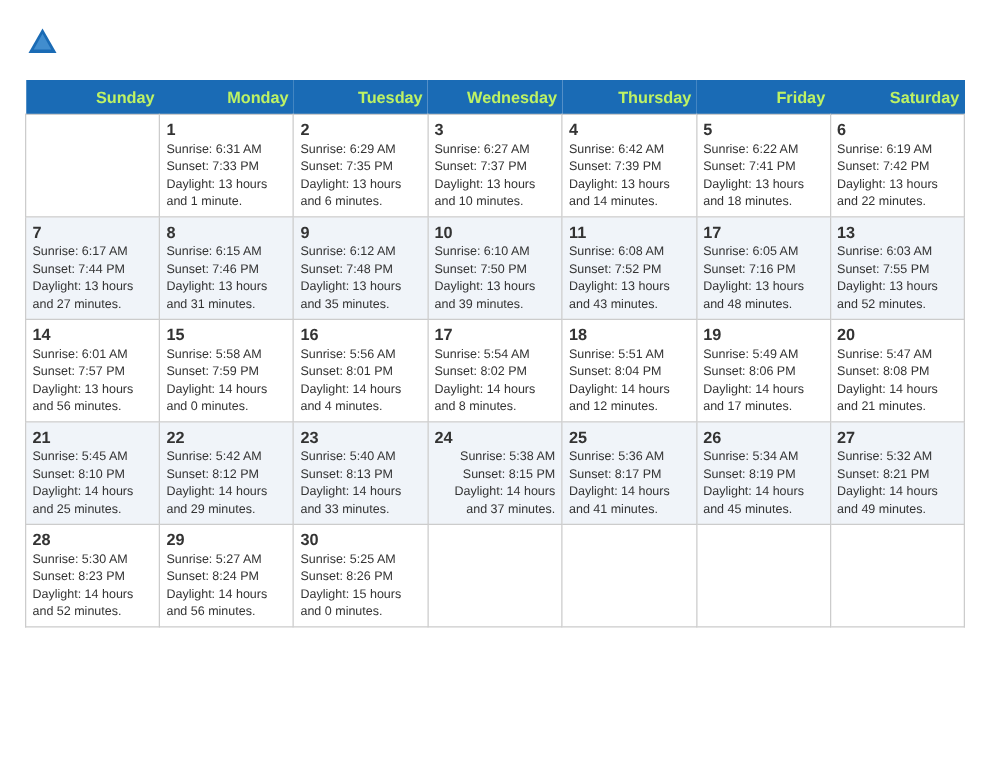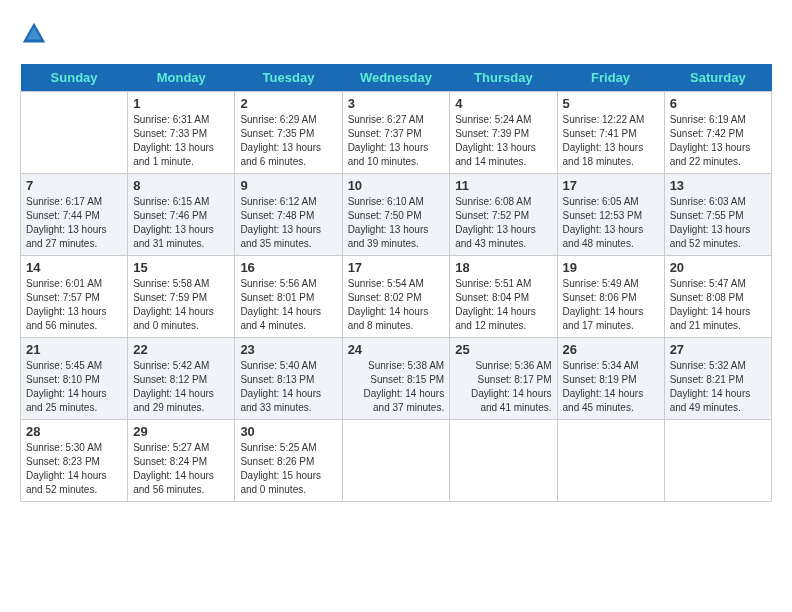--- a/index.html
+++ b/index.html
@@ -46,23 +46,23 @@
       font-size: 16px;
       color: #555;
     }
     table {
       width: 100%;
       border-collapse: collapse;
       font-size: 11px;
     }
     thead tr th {
       background-color: #1a6bb5;
-      color: #5eead4;
+      color: #bef264;
       padding: 6px 4px;
-      text-align: center;
+      text-align: right;
       font-size: 13px;
       font-weight: bold;
     }
     tbody tr td {
       border: 1px solid #ccc;
       vertical-align: top;
       padding: 4px 5px;
       min-height: 80px;
       width: 108px;
     }
@@ -139,28 +139,28 @@
         </td>
         <td>
           <span class="day-number">3</span>
           <div class="day-info" style="white-space: pre-line;">Sunrise: 6:27 AM
 Sunset: 7:37 PM
 Daylight: 13 hours
 and 10 minutes.</div>
         </td>
         <td>
           <span class="day-number">4</span>
-          <div class="day-info" style="white-space: pre-line;">Sunrise: 5:24 AM
+          <div class="day-info" style="white-space: pre-line;">Sunrise: 6:42 AM
 Sunset: 7:39 PM
 Daylight: 13 hours
 and 14 minutes.</div>
         </td>
         <td>
           <span class="day-number">5</span>
-          <div class="day-info" style="white-space: pre-line;">Sunrise: 12:22 AM
+          <div class="day-info" style="white-space: pre-line;">Sunrise: 6:22 AM
 Sunset: 7:41 PM
 Daylight: 13 hours
 and 18 minutes.</div>
         </td>
         <td>
           <span class="day-number">6</span>
           <div class="day-info" style="white-space: pre-line;">Sunrise: 6:19 AM
 Sunset: 7:42 PM
 Daylight: 13 hours
 and 22 minutes.</div>
@@ -198,21 +198,21 @@
         <td>
           <span class="day-number">11</span>
           <div class="day-info" style="white-space: pre-line;">Sunrise: 6:08 AM
 Sunset: 7:52 PM
 Daylight: 13 hours
 and 43 minutes.</div>
         </td>
         <td>
           <span class="day-number">17</span>
           <div class="day-info" style="white-space: pre-line;">Sunrise: 6:05 AM
-Sunset: 12:53 PM
+Sunset: 7:16 PM
 Daylight: 13 hours
 and 48 minutes.</div>
         </td>
         <td>
           <span class="day-number">13</span>
           <div class="day-info" style="white-space: pre-line;">Sunrise: 6:03 AM
 Sunset: 7:55 PM
 Daylight: 13 hours
 and 52 minutes.</div>
         </td>
@@ -292,21 +292,21 @@
         </td>
         <td>
           <span class="day-number">24</span>
           <div class="day-info" style="white-space: pre-line; text-align: right;">Sunrise: 5:38 AM
 Sunset: 8:15 PM
 Daylight: 14 hours
 and 37 minutes.</div>
         </td>
         <td>
           <span class="day-number">25</span>
-          <div class="day-info" style="white-space: pre-line; text-align: right;">Sunrise: 5:36 AM
+          <div class="day-info" style="white-space: pre-line;">Sunrise: 5:36 AM
 Sunset: 8:17 PM
 Daylight: 14 hours
 and 41 minutes.</div>
         </td>
         <td>
           <span class="day-number">26</span>
           <div class="day-info" style="white-space: pre-line;">Sunrise: 5:34 AM
 Sunset: 8:19 PM
 Daylight: 14 hours
 and 45 minutes.</div>

